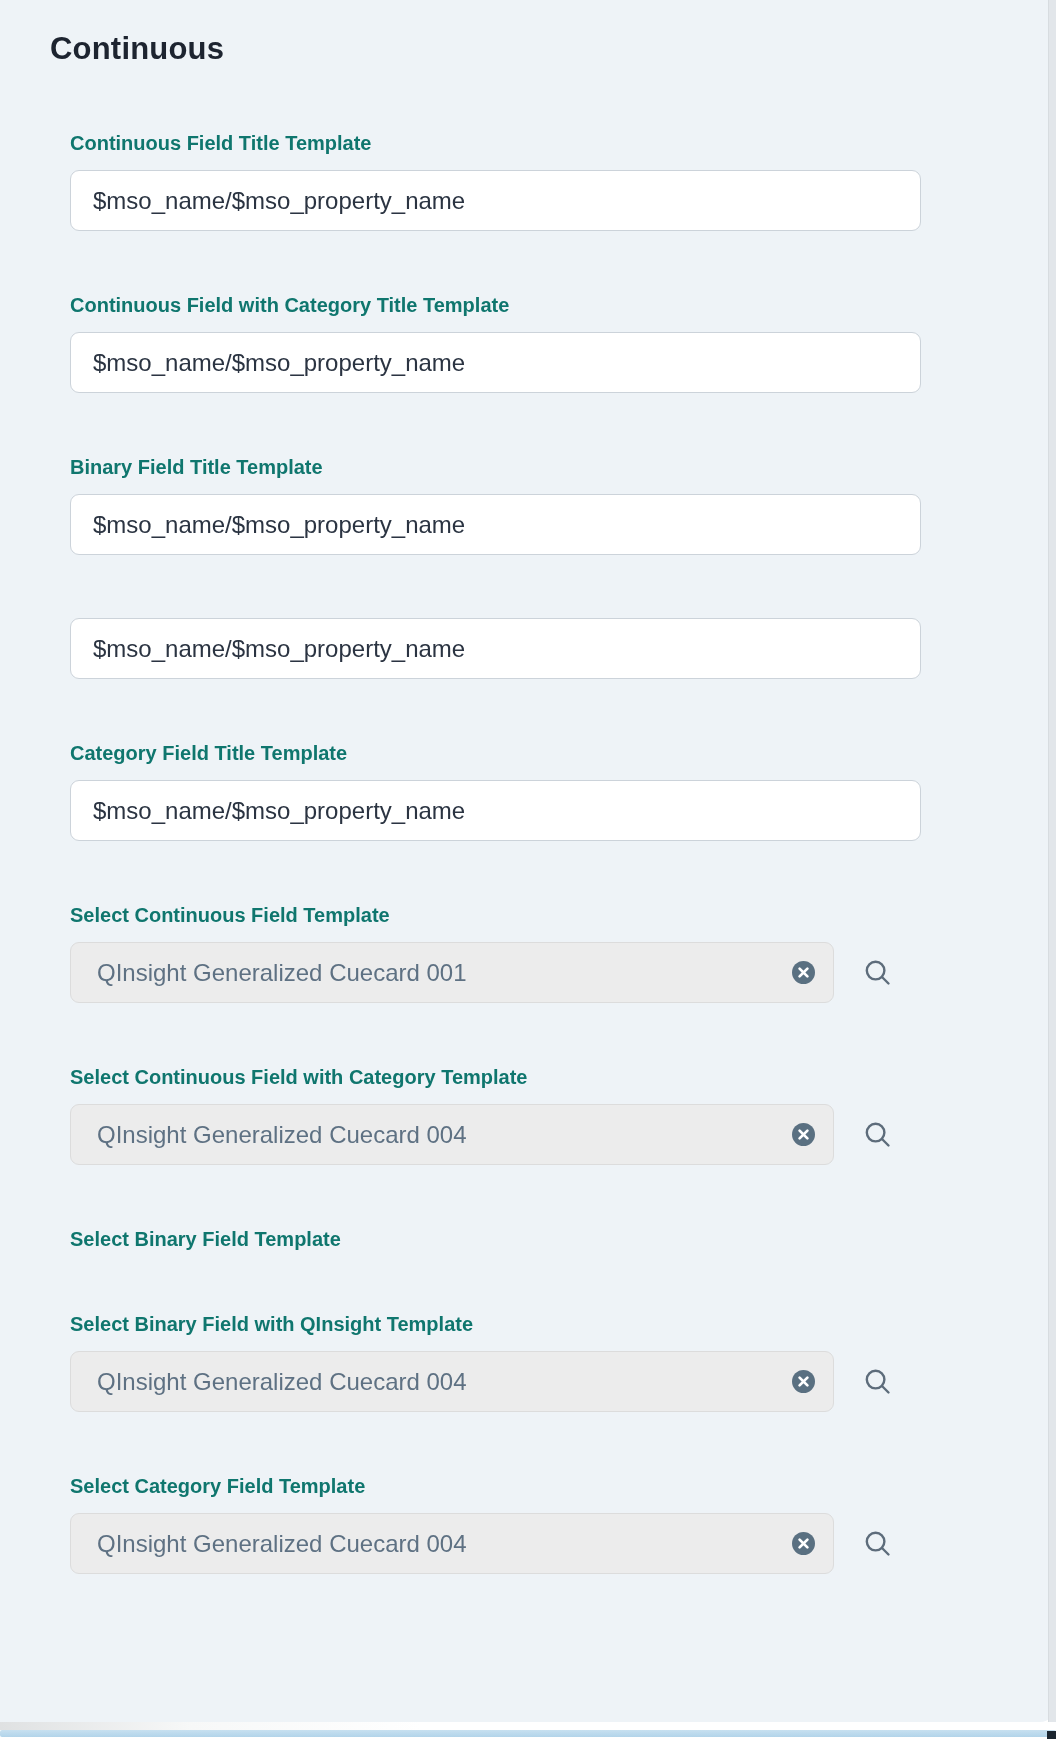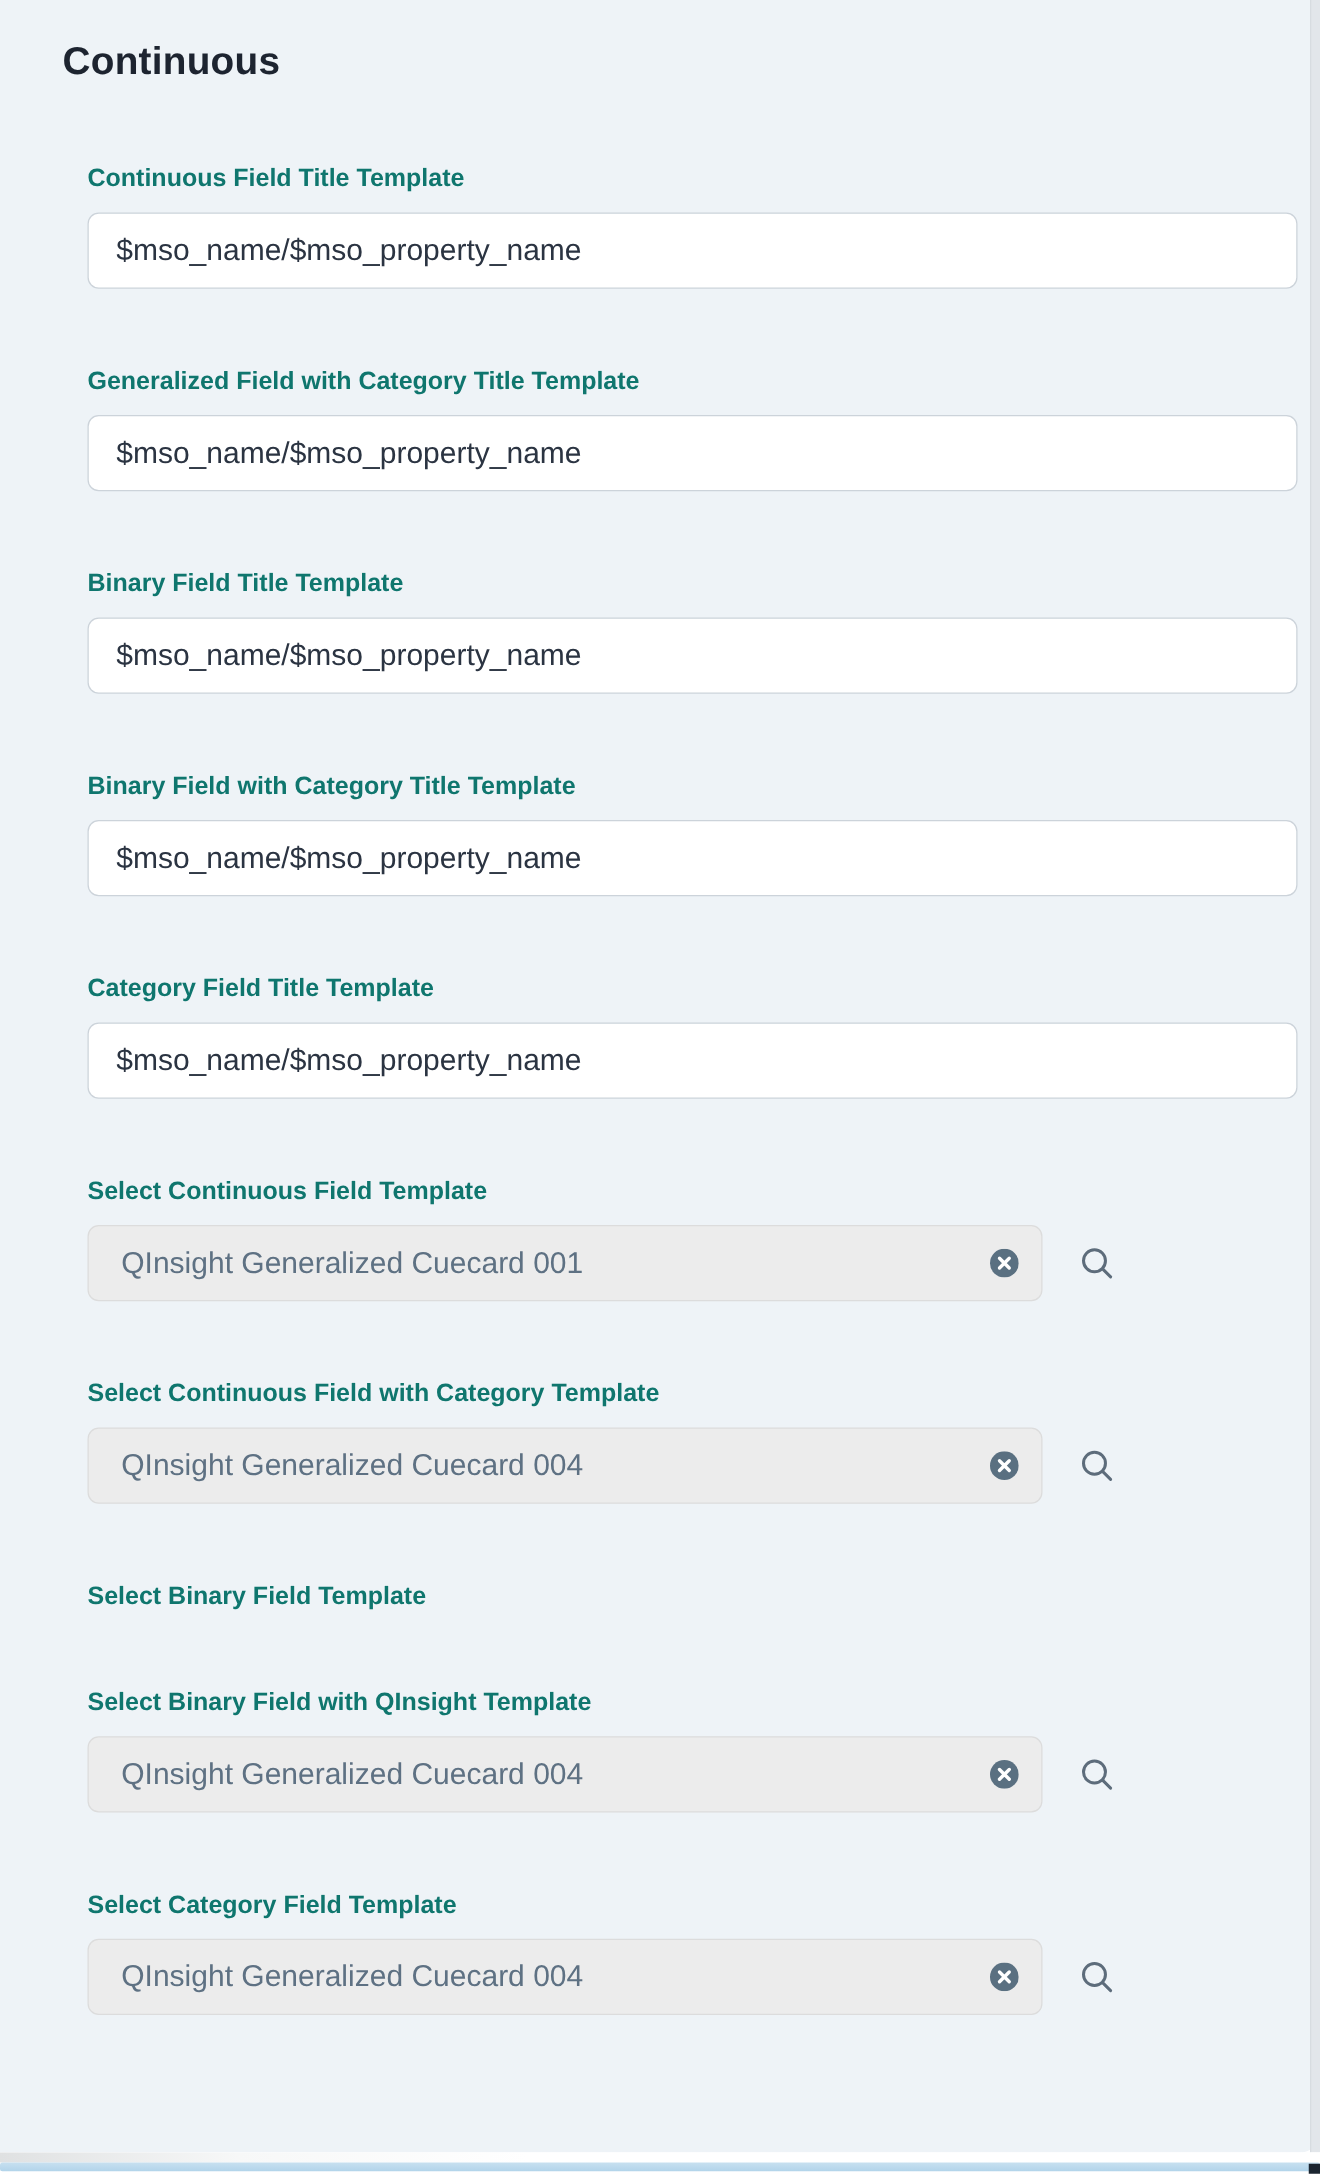--- a/index.html
+++ b/index.html
@@ -30,21 +30,21 @@
   }
   .field{ margin:0 0 63px 20px; }
   .field-label{
     display:block;
     font-size:20px; line-height:22px;
     font-weight:700; color:#0f766e;
     margin-bottom:16px;
   }
   .text-input{
     display:block;
-    width:968px; height:61px;
+    width:851px; height:61px;
     background:#ffffff;
     border:1px solid #ccd3da;
     border-radius:9px;
     padding:0 22px;
     font-family:"Liberation Sans", sans-serif;
     font-size:24px; color:#2b3442;
     outline:none;
   }
   .select-row{
     display:flex; align-items:center;
@@ -117,31 +117,30 @@
 
   <div class="content">
     <h1 class="page-title">Continuous</h1>
 
     <div class="field">
       <span class="field-label">Continuous Field Title Template</span>
       <input class="text-input" type="text" value="$mso_name/$mso_property_name" style="">
     </div>
 
     <div class="field">
-      <span class="field-label">Generalized Field with Category Title Template</span>
+      <span class="field-label">Continuous Field with Category Title Template</span>
       <input class="text-input" type="text" value="$mso_name/$mso_property_name" style="">
     </div>
 
     <div class="field">
       <span class="field-label">Binary Field Title Template</span>
       <input class="text-input" type="text" value="$mso_name/$mso_property_name" style="">
     </div>
 
     <div class="field">
-      <span class="field-label">Binary Field with Category Title Template</span>
       <input class="text-input" type="text" value="$mso_name/$mso_property_name" style="">
     </div>
 
     <div class="field">
       <span class="field-label">Category Field Title Template</span>
       <input class="text-input" type="text" value="$mso_name/$mso_property_name" style="">
     </div>
 
     <div class="field">
       <span class="field-label">Select Continuous Field Template</span>

